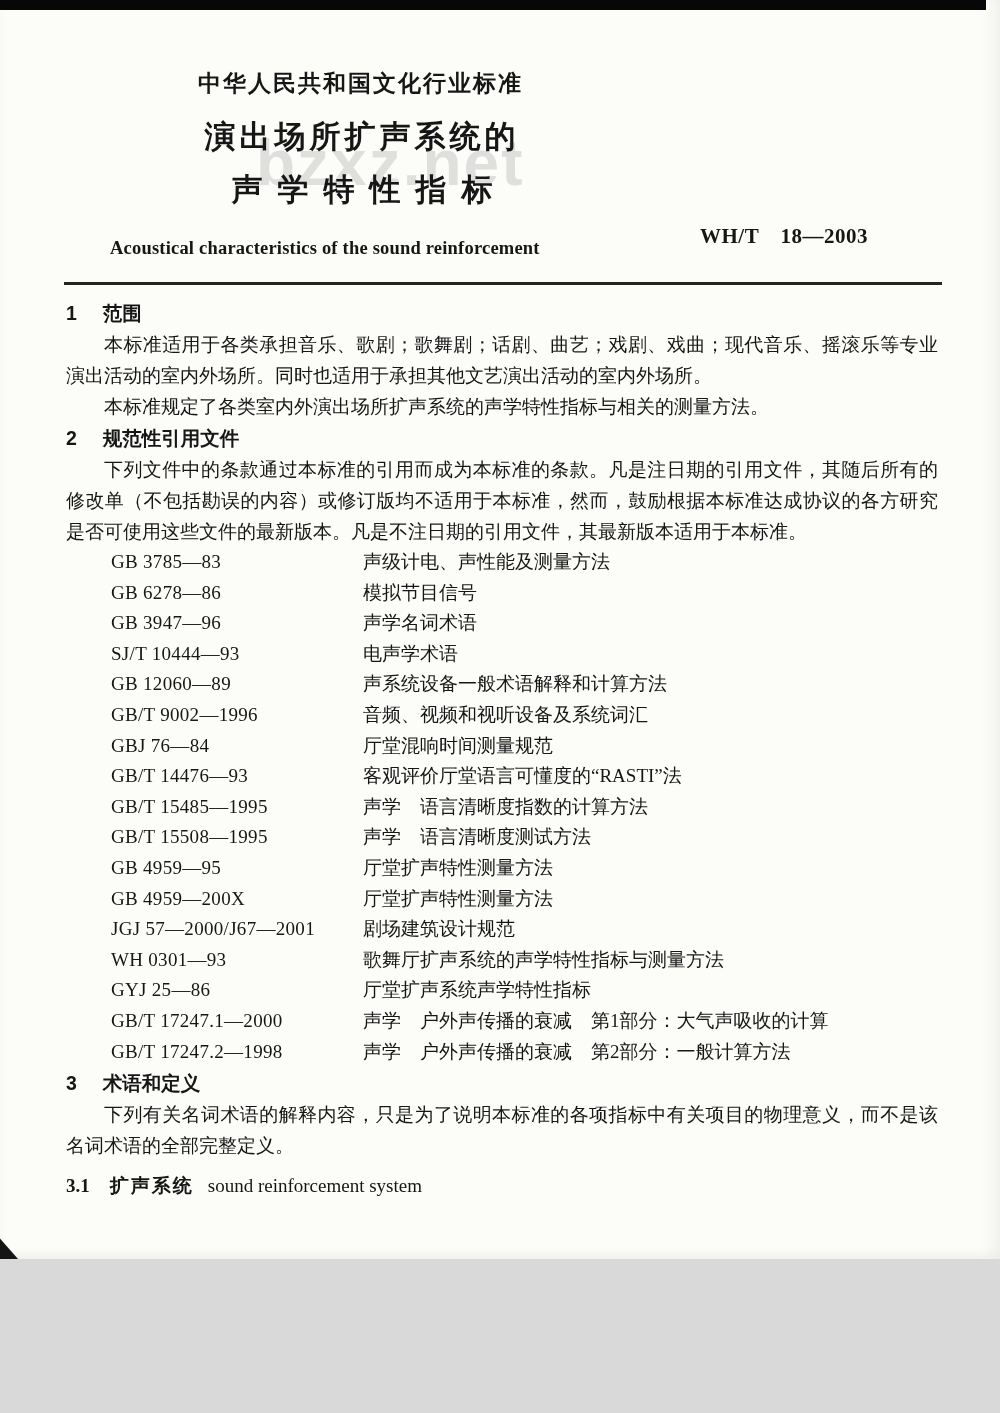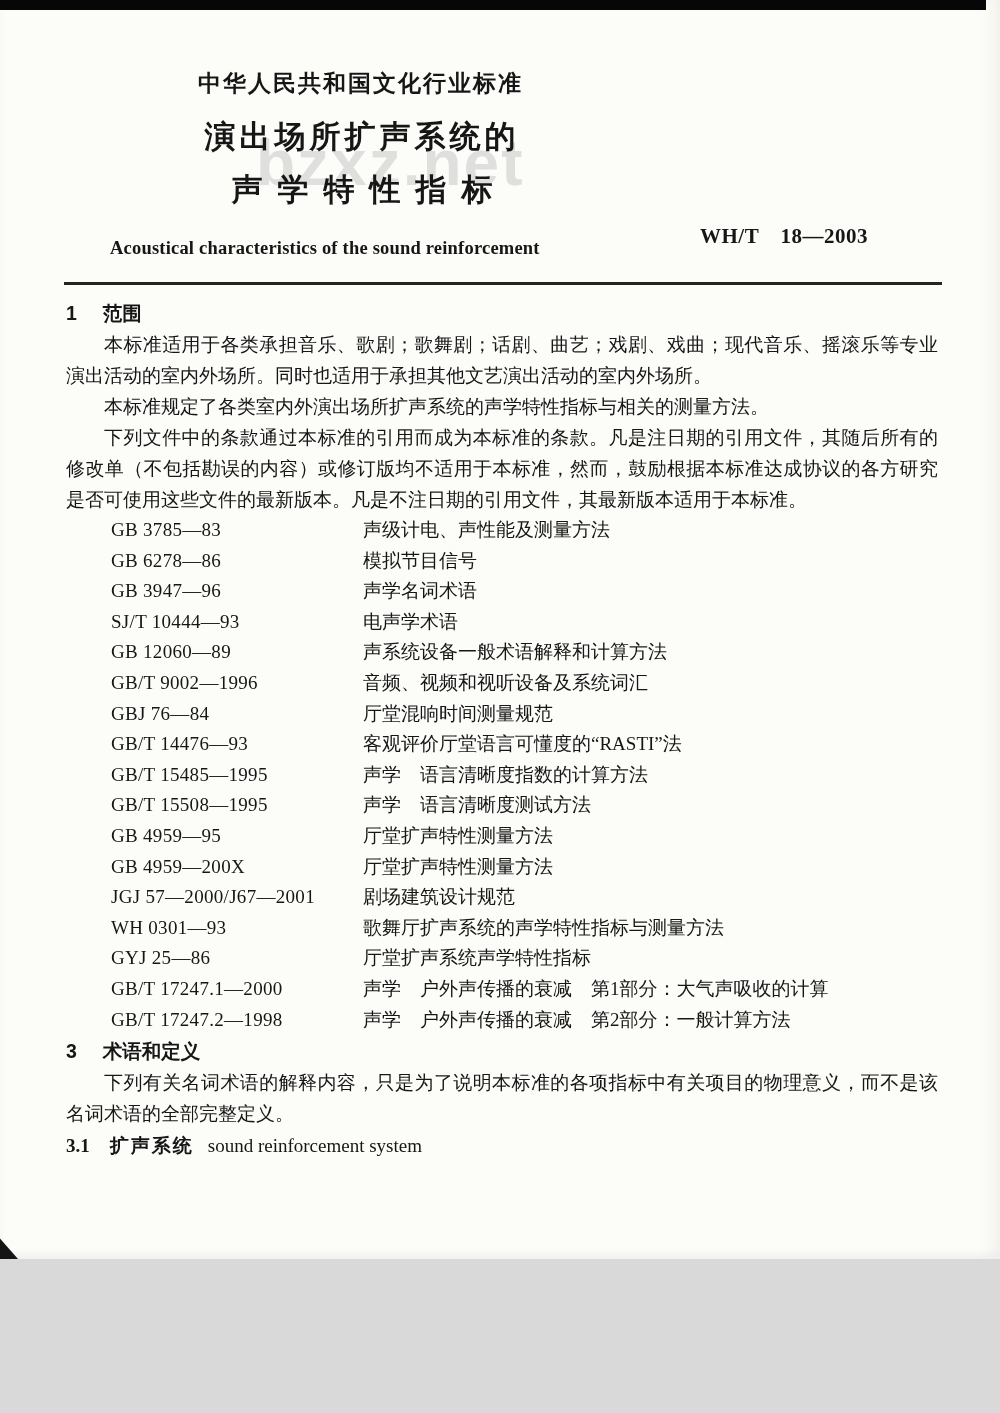--- a/index.html
+++ b/index.html
@@ -90,21 +90,21 @@
 
   .ref-list { margin-left:45px; }
   .ref-row { display:flex; line-height:30.6px; }
   .ref-code {
     flex:0 0 252px;
     font-family:"Liberation Serif", serif;
     letter-spacing:.3px;
   }
   .ref-title { flex:1; }
 
-  .term-line { margin-top:1px; line-height:32px; text-align:left; }
+  .term-line { margin-top:9px; line-height:32px; text-align:left; }
   .term-num {
     font-family:"Liberation Serif", serif;
     font-weight:bold; margin-right:20px;
   }
   .term-zh {
     font-family:"Liberation Sans", sans-serif;
     font-weight:bold; margin-right:14px; letter-spacing:2px;
   }
   .term-en { font-family:"Liberation Serif", serif; }
 
@@ -132,20 +132,23 @@
   <hr class="rule">
 
   <div class="content">
 
     <div class="sec-h">
       <span class="sec-num">1</span><span>范围</span>
     </div>
     <p class="para">本标准适用于各类承担音乐、歌剧；歌舞剧；话剧、曲艺；戏剧、戏曲；现代音乐、摇滚乐等专业演出活动的室内外场所。同时也适用于承担其他文艺演出活动的室内外场所。</p>
     <p class="para">本标准规定了各类室内外演出场所扩声系统的声学特性指标与相关的测量方法。</p>
 
+    <div class="sec-h">
+      <span class="sec-num">2</span><span>规范性引用文件</span>
+    </div>
     <p class="para">下列文件中的条款通过本标准的引用而成为本标准的条款。凡是注日期的引用文件，其随后所有的修改单（不包括勘误的内容）或修订版均不适用于本标准，然而，鼓励根据本标准达成协议的各方研究是否可使用这些文件的最新版本。凡是不注日期的引用文件，其最新版本适用于本标准。</p>
 
     <div class="ref-list">
         <div class="ref-row">
           <span class="ref-code">GB 3785—83</span>
           <span class="ref-title">声级计电、声性能及测量方法</span>
         </div>
         <div class="ref-row">
           <span class="ref-code">GB 6278—86</span>
           <span class="ref-title">模拟节目信号</span>

